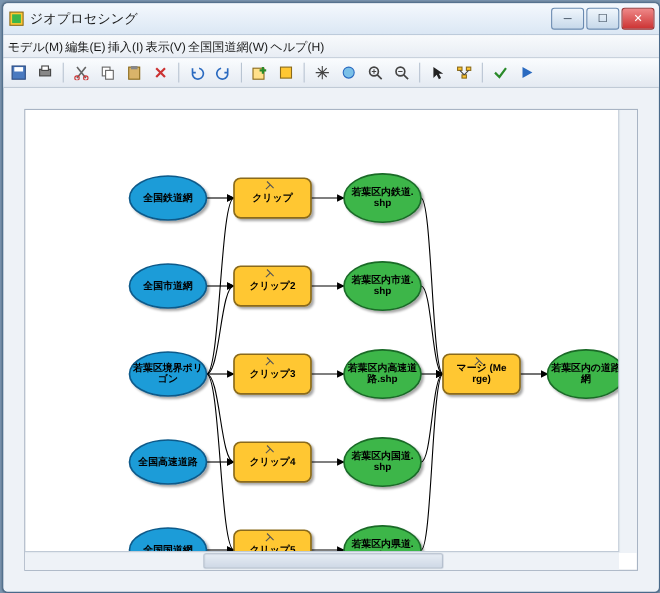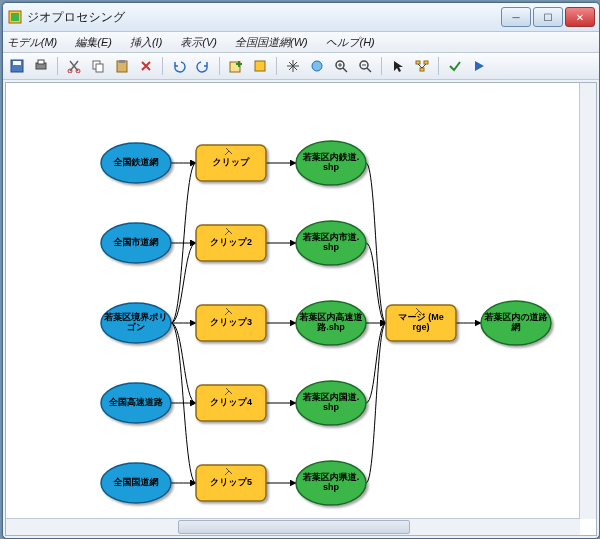--- a/index.html
+++ b/index.html
@@ -3,26 +3,26 @@
 <meta charset="utf-8">
 <style>
   html,body{margin:0;padding:0;font-family:"Meiryo","Segoe UI",sans-serif;font-size:10px;background:#7a95b0;}
   .window{width:596px;height:535px;margin:2px;background:#eef2f7;border:1px solid #4a6a8a;border-radius:5px;box-shadow:0 0 2px rgba(0,0,0,.4);display:flex;flex-direction:column;overflow:hidden;}
   .titlebar{height:28px;background:linear-gradient(#f4f8fd,#dbe7f4);display:flex;align-items:center;padding:0 4px;border-bottom:1px solid #b8c7d8;}
   .titlebar .icon{width:16px;height:16px;margin-right:4px;display:flex;align-items:center;justify-content:center;}
   .titlebar .title{flex:1;color:#1a1a1a;font-size:12px;}
   .winbtns{display:flex;gap:2px;}
   .winbtn{width:28px;height:18px;border:1px solid #6a8ab0;border-radius:3px;background:linear-gradient(#f0f6fc,#c6d8ea);color:#2a3a4a;font-size:10px;display:flex;align-items:center;justify-content:center;}
   .winbtn.close{background:linear-gradient(#e88,#c33);color:#fff;border-color:#933;}
-  .menubar{height:20px;background:linear-gradient(#f8fafc,#e8edf4);border-bottom:1px solid #c0cad6;display:flex;align-items:center;padding:0 4px;gap:18px;color:#1a1a1a;font-size:11px;font-style:italic;}
+  .menubar{height:20px;background:linear-gradient(#f8fafc,#e8edf4);border-bottom:1px solid #c0cad6;display:flex;align-items:center;padding:0 4px;gap:2px;color:#1a1a1a;font-size:11px;}
   .menu{cursor:default;}
   .toolbar{height:26px;background:linear-gradient(#fafcfe,#e4eaf2);border-bottom:1px solid #c0cad6;display:flex;align-items:center;padding:0 4px;gap:4px;}
   .tbtn{width:20px;height:20px;display:flex;align-items:center;justify-content:center;border-radius:2px;}
   .sep{width:1px;height:18px;background:#b8c4d2;margin:0 2px;}
-  .canvas-wrap{flex:1;margin:2px;border:1px solid #a8b4c4;background:#fff;position:relative;overflow:hidden;padding-left:28px;}
+  .canvas-wrap{flex:1;margin:19px;border:1px solid #a8b4c4;background:#fff;position:relative;overflow:hidden;padding-left:28px;}
   .canvas{position:absolute;inset:0;overflow:auto;}
   svg.diagram{display:block;}
   .hscroll{position:absolute;bottom:0;left:0;right:16px;height:16px;background:#eef2f7;border-top:1px solid #c0cad6;display:flex;align-items:center;}
   .vscroll{position:absolute;top:0;bottom:16px;right:0;width:16px;background:#eef2f7;border-left:1px solid #c0cad6;}
   .hscroll .thumb{height:12px;background:linear-gradient(#e6ecf4,#cfd9e6);border:1px solid #a8b4c4;border-radius:2px;margin:1px;}
   .node-text{font-size:9px;font-weight:bold;fill:#000;text-anchor:middle;dominant-baseline:middle;}
   .ellipse-blue{fill:#1e9cd8;stroke:#0d5a8a;stroke-width:1.5;filter:url(#shadow);}
   .ellipse-green{fill:#3cb64a;stroke:#1a6a28;stroke-width:1.5;filter:url(#shadow);}
   .rect-yellow{fill:#ffc733;stroke:#8a6a1a;stroke-width:1.5;filter:url(#shadow);}
   .edge{stroke:#000;stroke-width:1;fill:none;marker-end:url(#arrow);}

